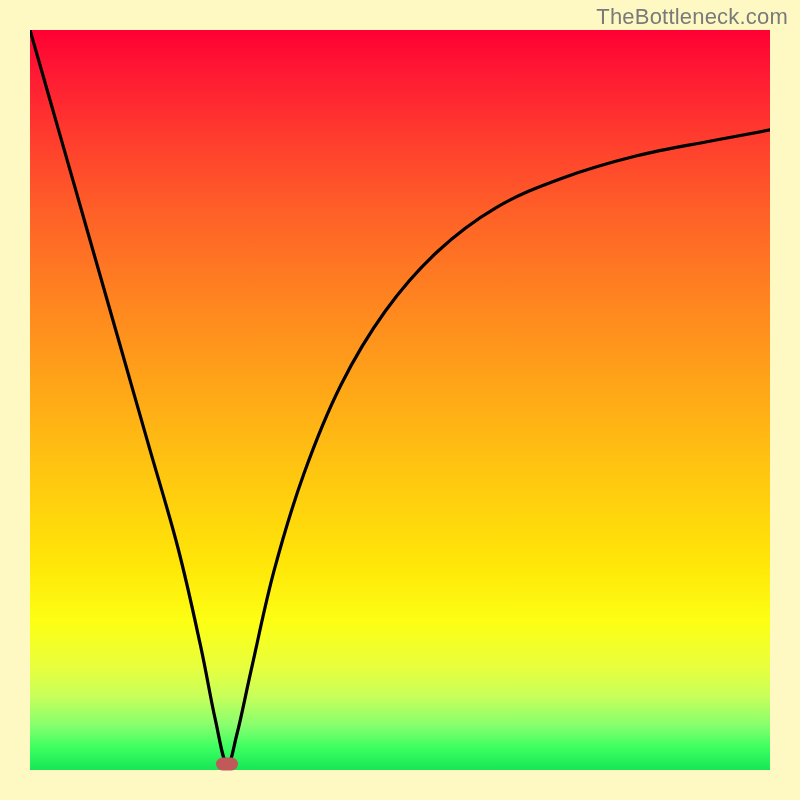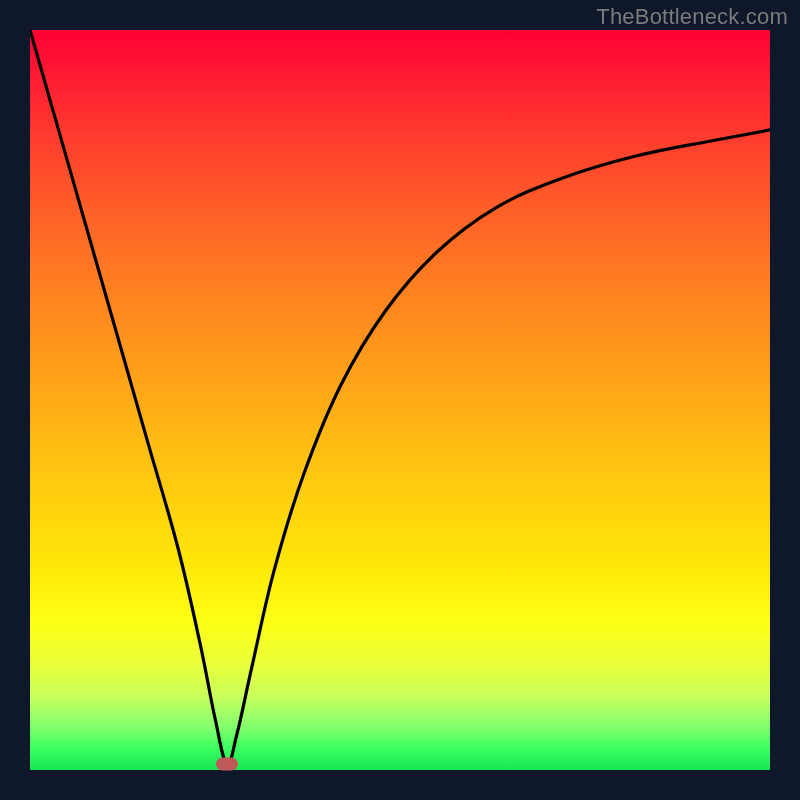--- a/index.html
+++ b/index.html
@@ -8,21 +8,21 @@
     width: 800px;
     height: 800px;
     overflow: hidden;
     background: #000;
     font-family: Arial, Helvetica, sans-serif;
   }
   .frame {
     position: relative;
     width: 800px;
     height: 800px;
-    background: #0f172a;
+    background: #fef9c3;
   }
   .plot-area {
     position: absolute;
     left: 30px;
     top: 30px;
     width: 740px;
     height: 740px;
     
     background: linear-gradient(to bottom,
       #ff0033 0%,

